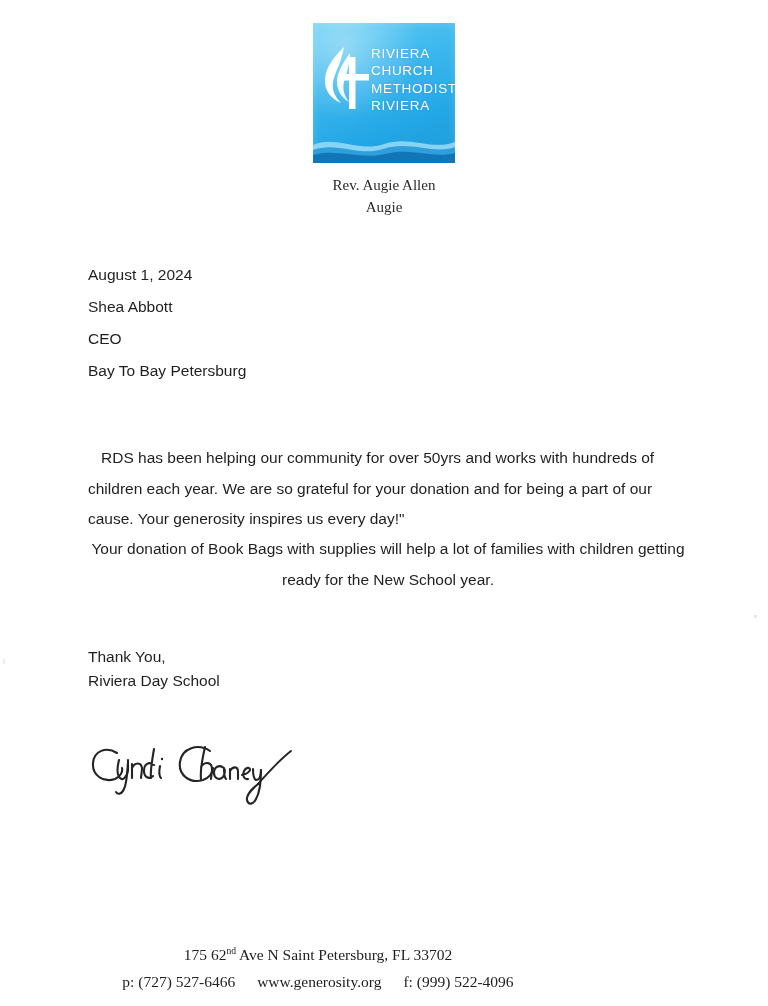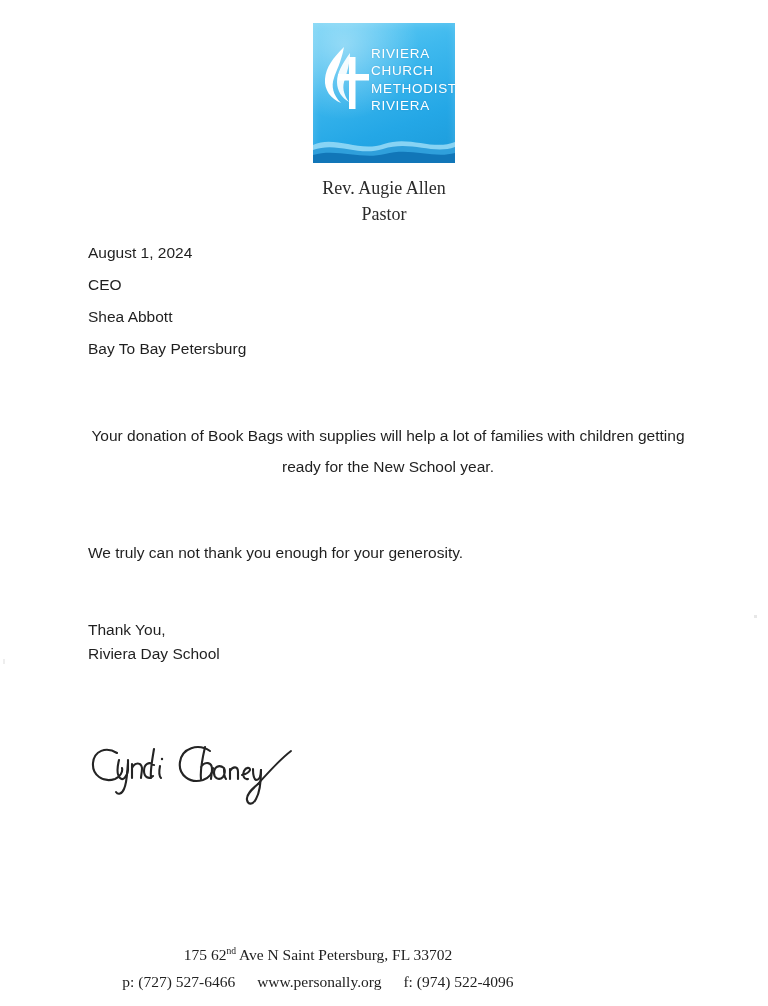--- a/index.html
+++ b/index.html
@@ -66,29 +66,29 @@
     bottom: 0;
     width: 142px;
     height: 34px;
     overflow: hidden;
   }
 
   .pastor-block {
     margin-top: 12px;
     font-family: "Liberation Serif", serif;
     color: #2b2b2b;
-    font-size: 18px;
+    font-size: 15px;
     line-height: 1.45;
   }
 
   
   .content {
     position: absolute;
     left: 88px;
-    top: 226px;
+    top: 248px;
     width: 600px;
   }
   .addressee {
     font-size: 15.5px;
     line-height: 2.07;
     color: #1f1f1f;
   }
   .addressee div { white-space: nowrap; }
 
   .body-copy {
@@ -190,36 +190,36 @@
       
       <svg class="logo-waves" viewBox="0 0 142 34" preserveAspectRatio="none">
         <path d="M0 16 C22 6, 46 24, 71 15 C96 6, 120 22, 142 13 L142 34 L0 34 Z" fill="#9adcf7" opacity="0.85"></path>
         <path d="M0 21 C24 12, 45 28, 70 20 C97 11, 120 26, 142 18 L142 34 L0 34 Z" fill="#2f9fdb"></path>
         <path d="M0 26 C24 19, 48 31, 72 25 C98 18, 120 30, 142 24 L142 34 L0 34 Z" fill="#1176b8"></path>
       </svg>
     </div>
 
     <div class="pastor-block">
       <div>Rev. Augie Allen</div>
-      <div>Pastor</div>
+      <div>Augie</div>
     </div>
   </div>
 
   <div class="content">
 
     <div class="addressee">
       <div>August 1, 2024</div>
+      <div>Shea Abbott</div>
       <div>CEO</div>
-      <div>Shea Abbott</div>
       <div>Bay To Bay Petersburg</div>
     </div>
 
     <div class="body-copy">
+      <p class="para-intro">RDS has been helping our community for over 50yrs and works with hundreds of children each year. We are so grateful for your donation and for being a part of our cause. Your generosity inspires us every day!"</p>
       <p class="para-book">Your donation of Book Bags with supplies will help a lot of  families with children getting ready for the New School year.</p>
-      <p class="para-final">We truly can not thank you enough for your generosity.</p>
     </div>
 
     <div class="closing">
       <div>Thank You,</div>
       <div>Riviera Day School</div>
     </div>
   </div>
 
   <svg class="signature" viewBox="0 0 230 72">
     <g fill="none" stroke="#242424" stroke-width="2.1" stroke-linecap="round" stroke-linejoin="round">
@@ -248,19 +248,19 @@
 
       <path d="M167 32 C167 38, 168 42, 170 43 C173 43, 175 39, 175 33"></path>
       <path d="M175 33 C175 44, 174 55, 170 62 C167 68, 162 68, 161 63 C160 58, 165 53, 172 47"></path>
 
       <path d="M172 47 C182 36, 192 24, 205 14" stroke-width="1.9"></path>
     </g>
   </svg>
 
   <div class="footer">
     <div class="footer-line1"><span>175 62</span><sup>nd</sup><span> Ave N Saint Petersburg, FL 33702</span></div>
-    <div class="footer-line2"><span>p: (727) 527-6466</span><span class="footer-gap"></span><span>www.personally.org</span><span class="footer-gap"></span><span>f: (974) 522-4096</span></div>
+    <div class="footer-line2"><span>p: (727) 527-6466</span><span class="footer-gap"></span><span>www.generosity.org</span><span class="footer-gap"></span><span>f: (999) 522-4096</span></div>
   </div>
 
   <div class="speck" style="left:754px; top:604px; width:3px; height:3px;"></div>
   <div class="speck" style="left:3px; top:648px; width:2px; height:5px; opacity:0.35;"></div>
 
 </div>
 
 </body></html>

